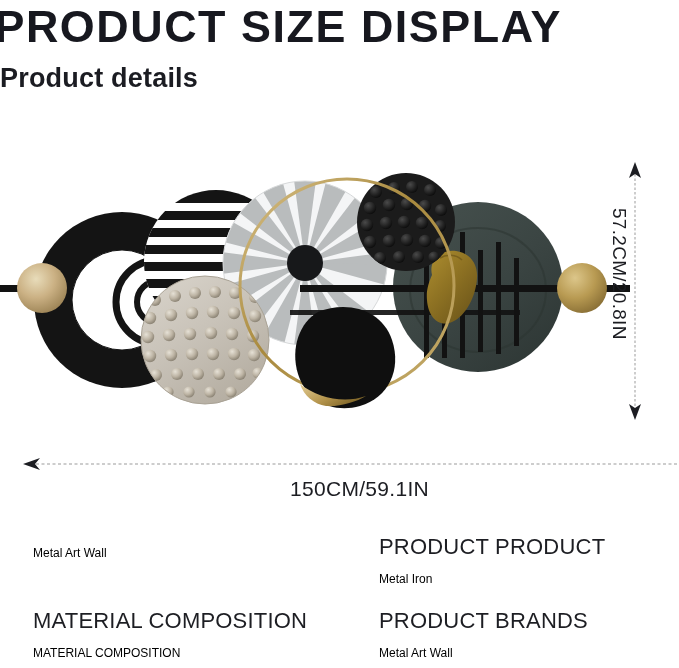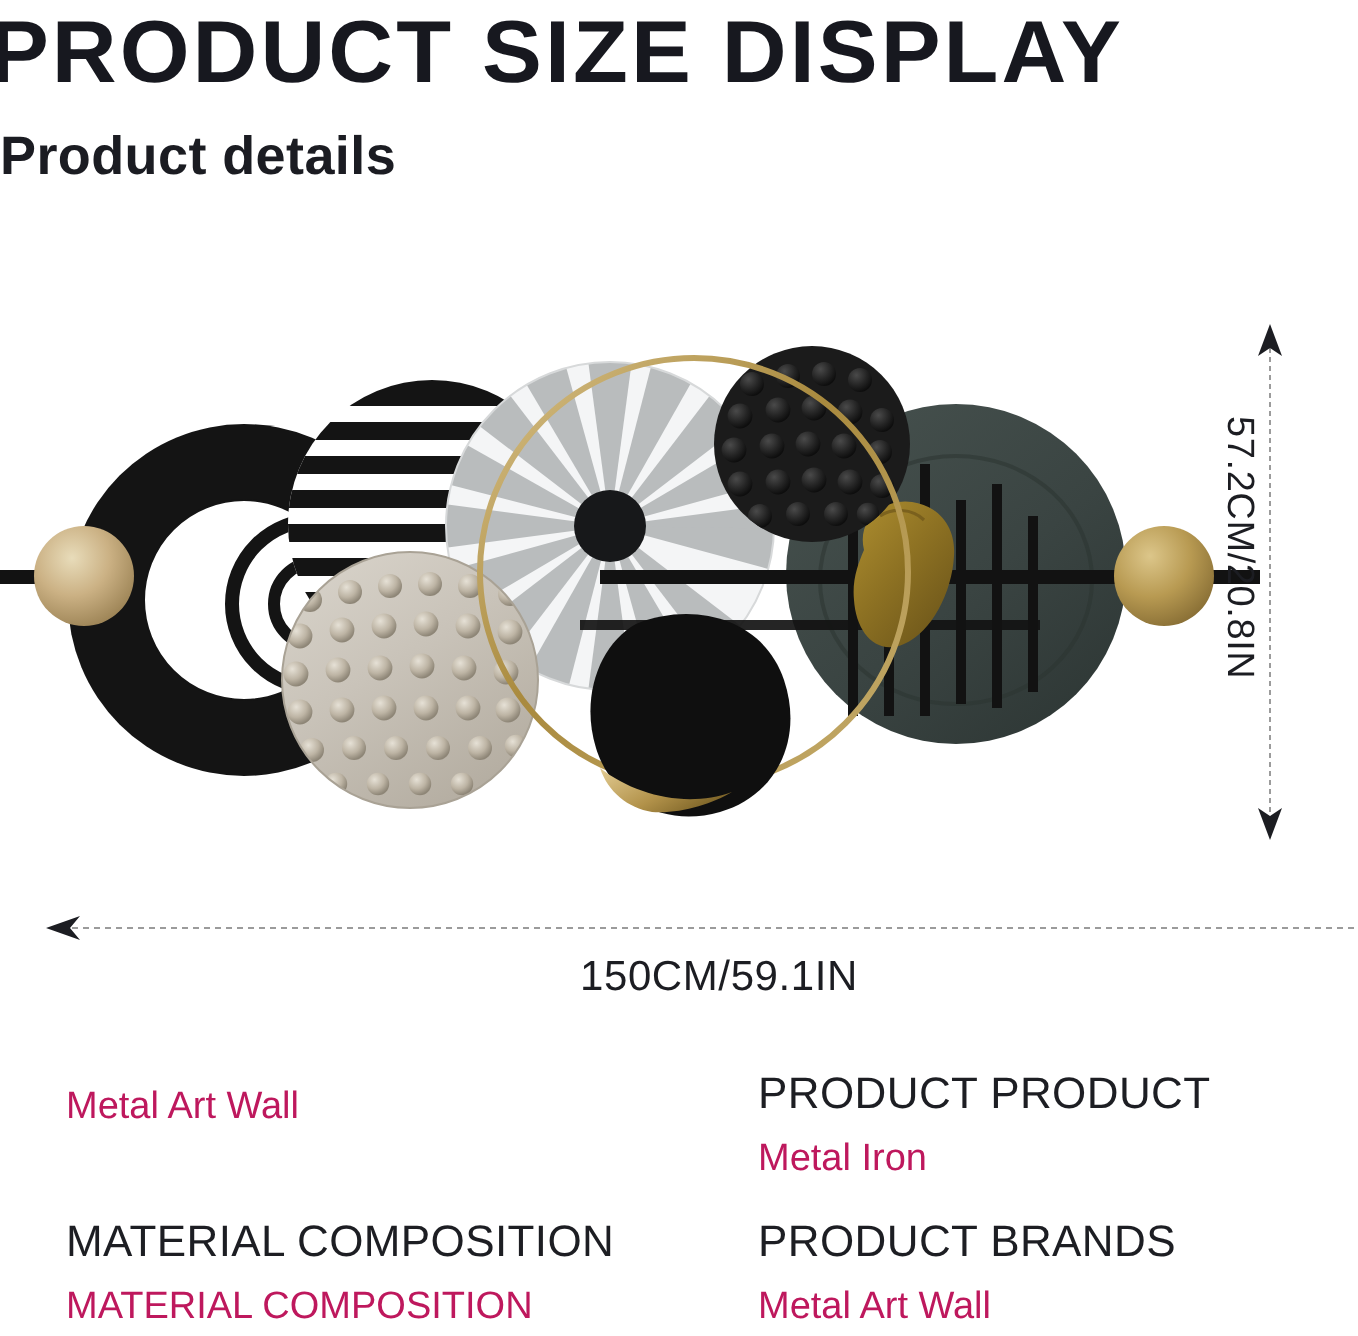--- a/index.html
+++ b/index.html
@@ -119,22 +119,22 @@
 
   .spec-title {
     font-size: 22px;
     color: #1d1e23;
     line-height: 26px;
     letter-spacing: 0.2px;
     white-space: nowrap;
   }
 
   .spec-value {
-    font-size: 19px;
-    color: #be185d;
+    font-size: 12px;
+    color: #000000;
     line-height: 17px;
     margin-top: 11px;
     white-space: nowrap;
   }
 </style>
 </head>
 <body>
 
 <div id="page">
 

